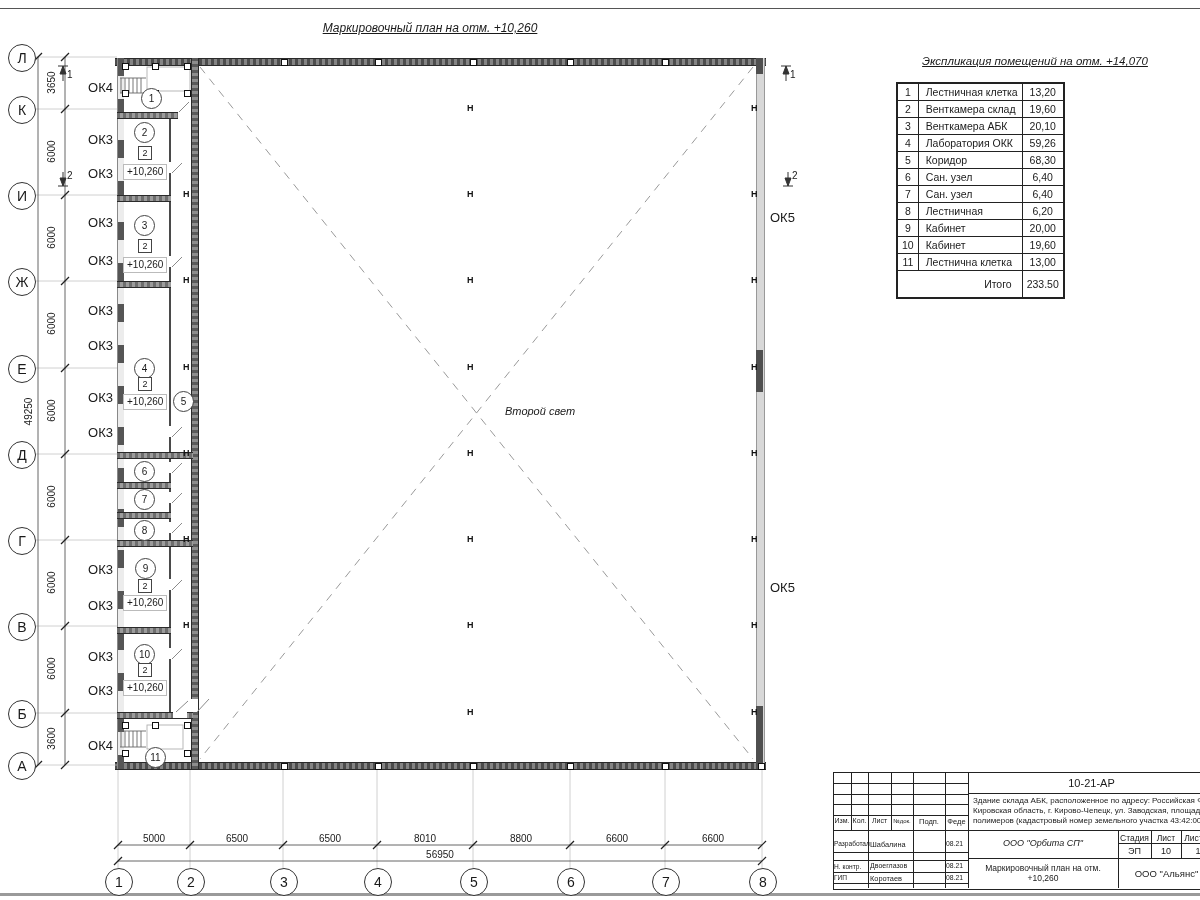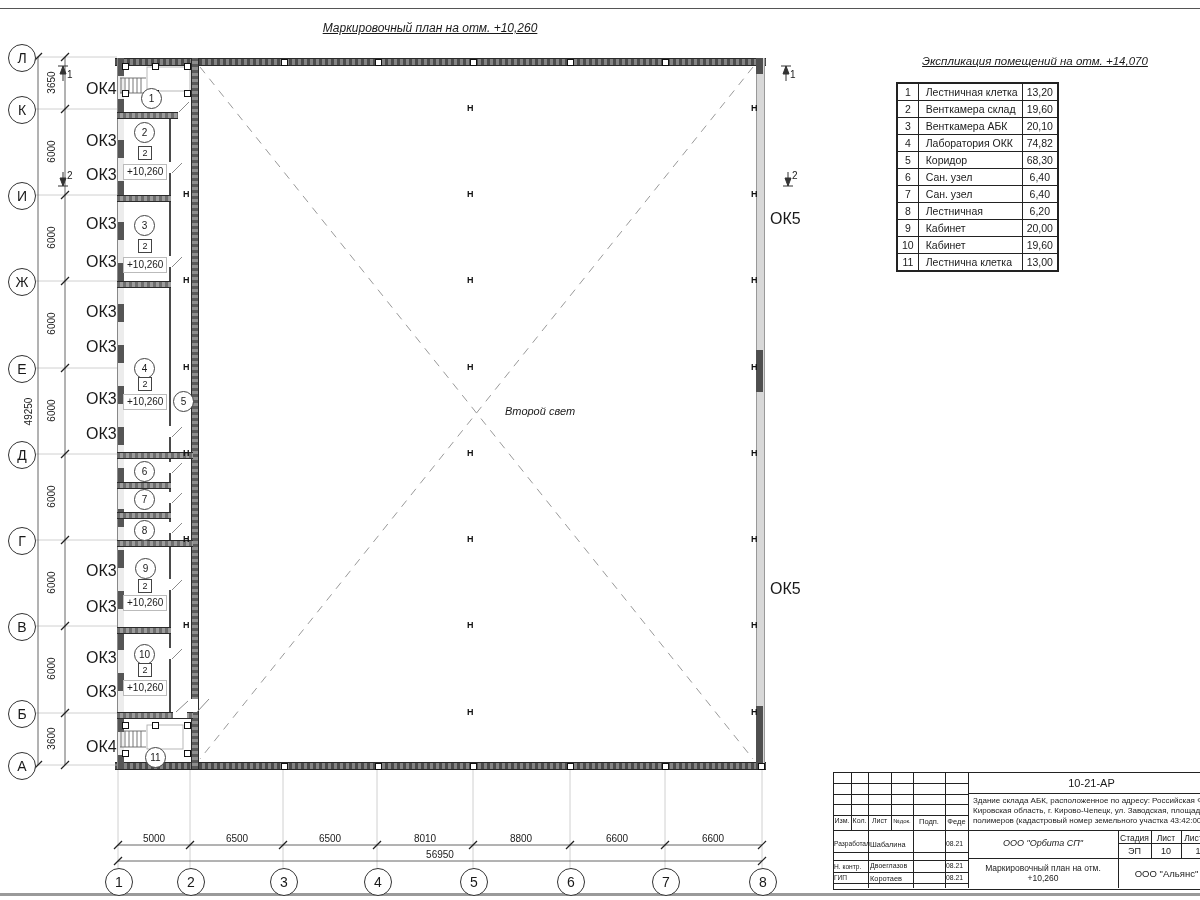--- a/index.html
+++ b/index.html
@@ -19,21 +19,21 @@
   .thin{position:absolute;background:#4a4a4a;}
   
   .bubble{position:absolute;width:26px;height:26px;border:1.2px solid #333;border-radius:50%;
           background:#fff;display:flex;align-items:center;justify-content:center;font-size:14px;z-index:6;}
   .rcirc{position:absolute;width:19px;height:19px;border:1px solid #444;border-radius:50%;background:#fff;
          display:flex;align-items:center;justify-content:center;font-size:10px;z-index:6;}
   .badge{position:absolute;width:12px;height:12px;border:1px solid #444;background:#fff;
          display:flex;align-items:center;justify-content:center;font-size:9px;z-index:6;}
   .elev{position:absolute;border:1px solid #bbb;background:#fff;font-size:10px;height:14px;
         line-height:14px;padding:0 3px;z-index:6;}
-  .oklab{position:absolute;font-size:16px;z-index:6;}
+  .oklab{position:absolute;font-size:13px;z-index:6;}
   .dimt{position:absolute;font-size:10px;z-index:6;}
   .dimtv{position:absolute;font-size:10px;z-index:6;transform:rotate(-90deg);}
   .hm{position:absolute;font-size:9px;font-weight:bold;color:#111;z-index:6;line-height:9px;}
   .sq{position:absolute;width:5px;height:5px;border:1px solid #111;background:#fff;z-index:5;}
   .secnum{position:absolute;font-size:10px;z-index:6;}
   
   #schedule{position:absolute;left:896px;top:82px;border-collapse:collapse;z-index:6;background:#fff;}
   #schedule td{border:1px solid #222;font-size:10.5px;padding:0 4px;height:16px;line-height:13px;}
   #schedule tr.hdr td{height:53px;text-align:center;}
   #schedule td.c{text-align:center;}
@@ -354,21 +354,21 @@
           <td class="c">19,60</td>
         </tr>
     <tr>
           <td class="c">3</td>
           <td class="nm">Венткамера АБК</td>
           <td class="c">20,10</td>
         </tr>
     <tr>
           <td class="c">4</td>
           <td class="nm">Лаборатория ОКК</td>
-          <td class="c">74,82</td>
+          <td class="c">59,26</td>
         </tr>
     <tr>
           <td class="c">5</td>
           <td class="nm">Коридор</td>
           <td class="c">68,30</td>
         </tr>
     <tr>
           <td class="c">6</td>
           <td class="nm">Сан. узел</td>
           <td class="c">6,40</td>
@@ -391,20 +391,24 @@
     <tr>
           <td class="c">10</td>
           <td class="nm">Кабинет</td>
           <td class="c">19,60</td>
         </tr>
     <tr>
           <td class="c">11</td>
           <td class="nm">Лестнична клетка</td>
           <td class="c">13,00</td>
         </tr>
+    <tr>
+      <td colspan="2" style="text-align:right;height:26px;padding-right:10px;">Итого</td>
+      <td class="c">233.50</td>
+    </tr>
   </tbody>
     </table>
 
   <div class="abs" style="left:833px;top:772px;width:382px;height:116px;border:1.6px solid #222;z-index:7;background:#fff;"></div>
 
   <div class="tb-line" style="left:851px;top:772px;width:1px;height:58px;"></div>
   <div class="tb-line" style="left:868px;top:772px;width:1px;height:116px;"></div>
   <div class="tb-line" style="left:891px;top:772px;width:1px;height:58px;"></div>
   <div class="tb-line" style="left:913px;top:772px;width:1px;height:116px;"></div>
   <div class="tb-line" style="left:945px;top:772px;width:1px;height:116px;"></div>

